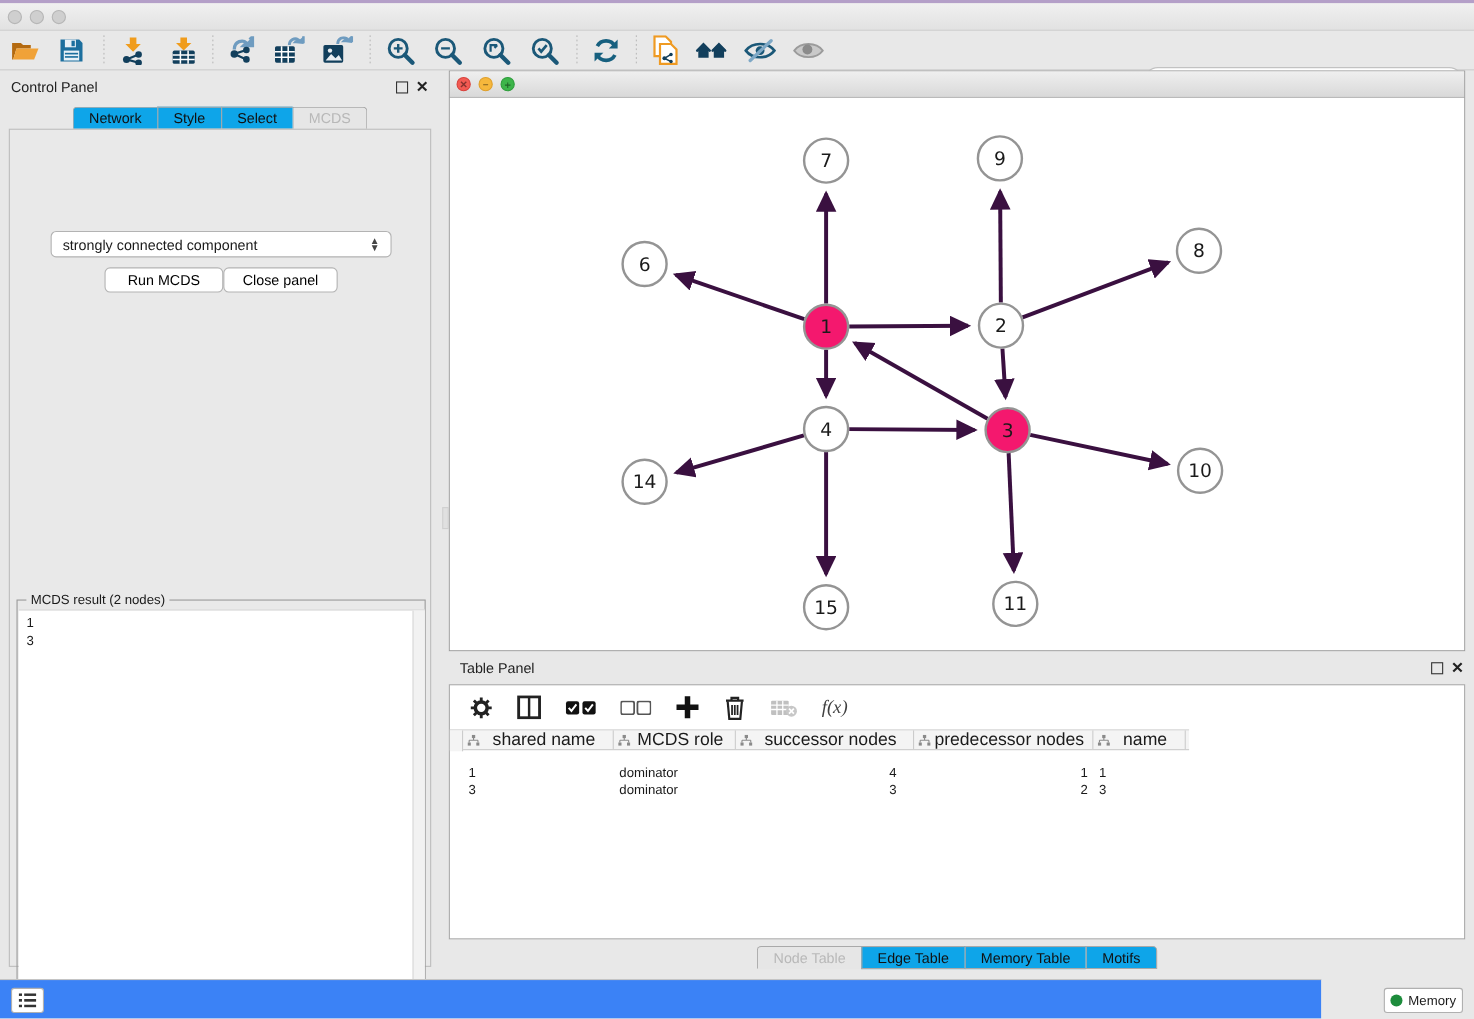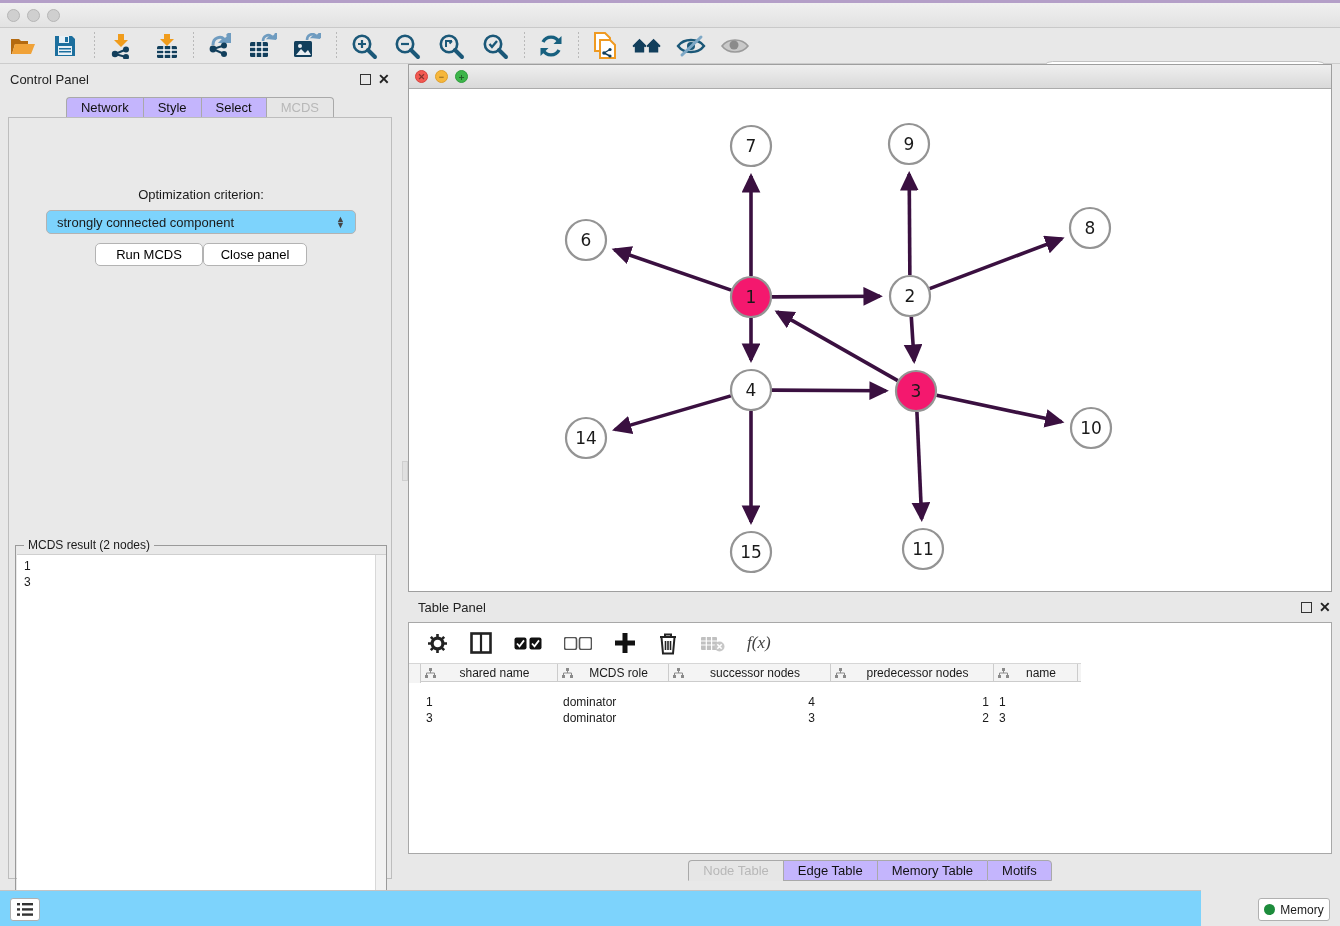--- a/index.html
+++ b/index.html
@@ -32,29 +32,29 @@
     padding-left:9px; }
   #search-box svg { opacity:.55; }
 
   
   #control-panel { left:0; top:66px; width:400px; height:822px; }
   #cp-header { left:0; top:0; width:400px; height:26px; }
   .panel-title { left:10px; top:6px; font-size:13px; color:#222; }
   .float-icon { width:11px; height:11px; border:1.5px solid #333; top:8px; }
   .close-icon { top:5px; font-size:14px; font-weight:bold; color:#222; }
   #cp-tabs { left:0; top:31px; width:400px; height:21px; display:flex; justify-content:center; }
-  .tab { height:21px; padding:0 14px; background:#c4b5fd; border:1px solid #a9a9a9;
+  .tab { height:21px; padding:0 14px; background:#0ea5e9; border:1px solid #a9a9a9;
     border-right:none; font-size:13px; display:flex; align-items:center; color:#111; }
   .tab:first-child { border-top-left-radius:4px; }
   .tab:last-child { border-right:1px solid #a9a9a9; border-top-right-radius:4px; }
   .tab.active { background:#e6e6e6; color:#b8b8b8; border-bottom:1px solid #e6e6e6; }
   #cp-body { left:8px; top:51px; width:384px; height:762px; background:#e9e9e9;
     border:1px solid #bdbdbd; }
   #opt-label { left:0; top:69px; width:384px; text-align:center; font-size:13px; }
-  #criterion-select { left:37px; top:92px; width:310px; height:24px; background:#7dd3fc;
+  #criterion-select { left:37px; top:92px; width:310px; height:24px; background:#ffffff;
     border:1px solid #b3b3b3; border-radius:5px; display:flex; align-items:center;
     padding:4px 10px; font-size:13px; }
   #criterion-select .stepper { margin-left:auto; display:flex; flex-direction:column;
     line-height:6px; font-size:9px; color:#444; }
   .cp-btn { top:125px; height:23px; background:#fff; border:1px solid #b3b3b3;
     border-radius:5px; font-size:13px; display:flex; align-items:center;
     justify-content:center; font-family:"Liberation Sans",sans-serif; }
   #run-btn { left:86px; width:108px; }
   #close-btn { left:194px; width:104px; }
   #result-box { left:6px; top:427px; width:372px; height:374px; border:1px solid #9a9a9a; }
@@ -83,29 +83,29 @@
   #tp-box { left:0; top:26px; width:924px; height:232px; background:#ffffff;
     border:1px solid #a8a8a8; }
   #tp-toolbar { left:0; top:0; width:100%; height:40px; display:flex; align-items:center;
     padding-left:18px; gap:22px; }
   .tp-icon { display:flex; align-items:center; justify-content:center; }
   #fx-label { font-family:"Liberation Serif", serif; font-style:italic; font-size:17px;
     color:#404040; }
   #tbl-header { left:0; top:52px; width:672px; height:19px; display:flex;
     background:#f4f4f4; border-top:1px solid #d6d6d6; border-bottom:1px solid #cccccc; }
   .th-cell { height:100%; border-right:1px solid #cccccc; display:flex;
-    align-items:center; font-size:12px; padding:0 4px; }
+    align-items:center; font-size:16px; padding:0 4px; }
   .th-cell .th-label { flex:1; text-align:center; }
   #tbl-gutter { width:12px; border-right:1px solid #cccccc; background:#f4f4f4; height:19px; }
   .tbl-row { display:flex; height:16px; font-size:12px; }
   .td-cell { height:100%; padding:0 5px; white-space:nowrap; overflow:hidden; }
   #tp-tabs { left:0; top:264px; width:924px; height:22px; display:flex; justify-content:center; }
 
   
-  #statusbar { left:0; top:890px; width:1201px; height:36px; background:#7dd3fc;
+  #statusbar { left:0; top:890px; width:1201px; height:36px; background:#3b82f6;
     border-top:1px solid #c4c4c4; }
   #list-btn { left:10px; top:7px; width:30px; height:23px; background:#fff;
     border:1px solid #b0b0b0; border-radius:3px; display:flex; align-items:center;
     justify-content:center; }
   #memory-btn { left:1258px; top:7px; width:72px; height:23px; background:#fff;
     border:1px solid #b0b0b0; border-radius:3px; display:flex; align-items:center;
     justify-content:center; gap:5px; font-size:12px; }
   #memory-dot { width:11px; height:11px; border-radius:50%; background:#1d8c3c; }
 </style>
 </head>
@@ -264,21 +264,20 @@
     <span class="float-icon abs" style="left:360px"></span>
     <span class="close-icon abs" style="left:378px">✕</span>
   </div>
   <div id="cp-tabs" class="abs">
       <div class="tab">Network</div>
       <div class="tab">Style</div>
       <div class="tab">Select</div>
       <div class="tab active">MCDS</div>
     </div>
   <div id="cp-body" class="abs">
-    <div id="opt-label" class="abs">Optimization criterion:</div>
     <div id="criterion-select" class="abs">
       <span>strongly connected component</span>
       <span class="stepper">
           <span>▲</span>
           <span>▼</span>
         </span>
     </div>
     <button id="run-btn" class="cp-btn abs">Run MCDS</button>
     <button id="close-btn" class="cp-btn abs">Close panel</button>
     <div id="result-box" class="abs">

